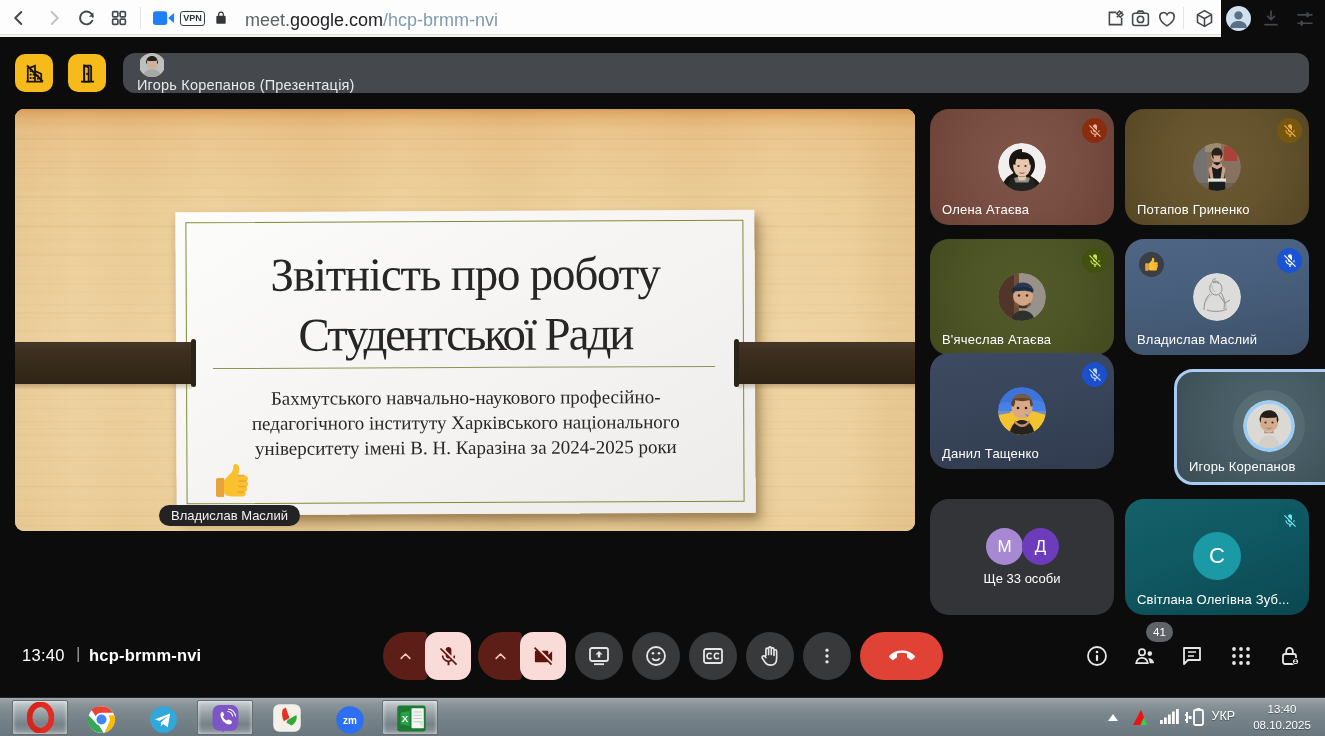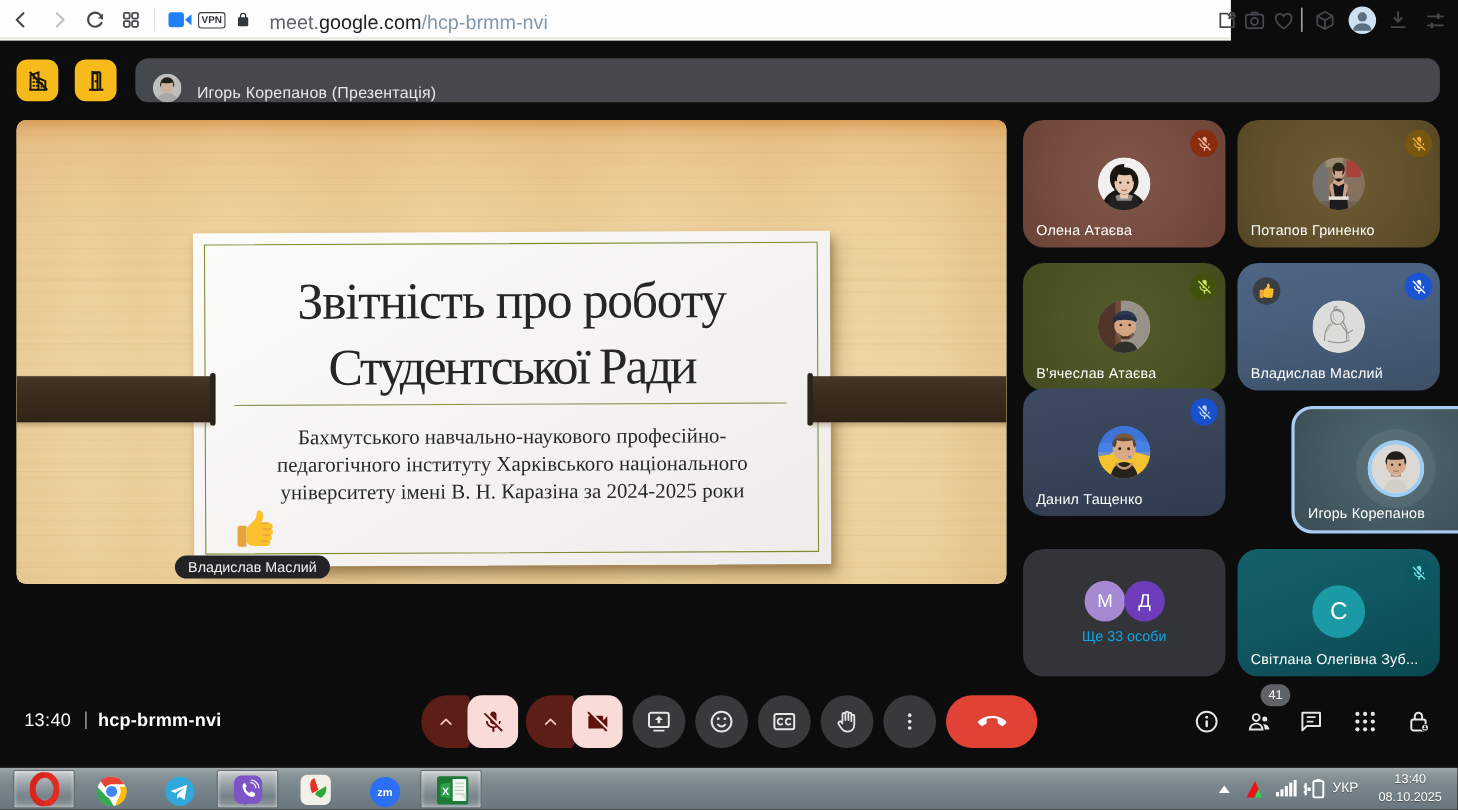--- a/index.html
+++ b/index.html
@@ -1,26 +1,26 @@
 <!DOCTYPE html>
 <html><head>
 <meta charset="utf-8">
 <style>
   * { margin:0; padding:0; box-sizing:border-box; }
   html,body { width:1325px; height:736px; overflow:hidden; background:#0c0c0d; font-family:"Liberation Sans", sans-serif; }
 
   
-  #browser { position:absolute; left:0; top:0; width:1119px; height:37px; background:#fdfdfe; }
+  #browser { position:absolute; left:0; top:0; width:1221px; height:37px; background:#fdfdfe; }
   #browser .strip { position:absolute; left:0; bottom:0; width:100%; height:3px; background:#f6f4ef; border-top:1px solid #e4e2df; }
   .bi { position:absolute; top:8px; }
 
   
   #meet { position:absolute; left:0; top:37px; width:1325px; height:660px; background:#0c0c0d; }
   .ybtn { position:absolute; top:17px; width:38px; height:38px; background:#f6ba1a; border-radius:10px; display:flex; align-items:center; justify-content:center; }
-  #hdrpill { position:absolute; left:123px; top:16px; width:1186px; height:40px; background:#45494d; border-radius:12px; display:flex; align-items:flex-end; }
+  #hdrpill { position:absolute; left:123px; top:16px; width:1186px; height:40px; background:#45494d; border-radius:12px; display:flex; align-items:flex-start;flex-direction:column; }
   #hdrpill .txt { color:#e7e8ea; font-size:14.5px; margin-left:14px; letter-spacing:.2px; }
 
   
   #stage { position:absolute; left:15px; top:72px; width:900px; height:422px; border-radius:9px; overflow:hidden; background-color:#ebcd97; }
   .wood { position:absolute; left:0; top:0; width:900px; height:506px;
     background:
       linear-gradient(180deg, rgba(206,132,56,.55) 0px, rgba(214,150,75,.28) 10px, rgba(226,182,116,.12) 22px, rgba(0,0,0,0) 46px),
       linear-gradient(0deg, rgba(190,130,58,.22) 0px, rgba(196,140,66,.10) 18px, rgba(0,0,0,0) 40px),
       repeating-linear-gradient(180deg, rgba(188,132,60,.06) 0px, rgba(0,0,0,0) 2px, rgba(0,0,0,0) 5px, rgba(255,244,210,.05) 6px, rgba(0,0,0,0) 8px, rgba(0,0,0,0) 13px),
       repeating-linear-gradient(180deg, rgba(170,110,45,.05) 0 1.5px, rgba(0,0,0,0) 1.5px 29px),
@@ -361,21 +361,21 @@
               <circle cx="22.5" cy="22.5" r="1.1" fill="#362a20"></circle>
               <circle cx="29.5" cy="22.5" r="1.1" fill="#362a20"></circle>
               <path d="M23.5 27.8c1.5.9 3.5.9 5 0" stroke="#a97d63" stroke-width="1" fill="none"></path>
             </g>
           </svg></div>
         <div class="name">Игорь Корепанов</div>
       </div>
       <div class="tile" style="left:930px;top:499px;background:#323438;">
         <div style="position:absolute;left:56px;top:29px;width:37px;height:37px;border-radius:50%;background:#a689d2;color:#fff;font-size:17px;display:flex;align-items:center;justify-content:center;">М</div>
         <div style="position:absolute;left:92px;top:29px;width:37px;height:37px;border-radius:50%;background:#6d3cba;color:#fff;font-size:17px;display:flex;align-items:center;justify-content:center;">Д</div>
-        <div style="position:absolute;left:0;right:0;top:72px;text-align:center;color:#0ea5e9;font-size:13px;">Ще 33 особи</div>
+        <div style="position:absolute;left:0;right:0;top:72px;text-align:center;color:#ffffff;font-size:13px;">Ще 33 особи</div>
       </div>
       <div class="tile" style="left:1125px;top:499px;background:linear-gradient(160deg, #14616a 0%, #105862 45%, #0b4750 100%);">
         <div style="position:absolute;left:68px;top:33px;width:48px;height:48px;border-radius:50%;background:#1b9aa6;color:#fff;font-size:22px;display:flex;align-items:center;justify-content:center;">С</div>
         <div class="name">Світлана Олегівна Зуб...</div>
         <div class="micb" style="background:#0a5862">
           <svg width="16" height="16" viewBox="0 0 24 24">
             <path d="M19 11h-1.7c0 .74-.16 1.43-.43 2.05l1.23 1.23c.56-.98.9-2.09.9-3.28zm-4.02.17c0-.06.02-.11.02-.17V5c0-1.66-1.34-3-3-3S9 3.34 9 5v.18l5.98 5.99zM4.27 3L3 4.27l6.01 6.01V11c0 1.66 1.33 3 2.99 3 .22 0 .44-.03.65-.08l1.66 1.66c-.71.33-1.5.52-2.31.52-2.76 0-5.3-2.1-5.3-5.1H5c0 3.41 2.72 6.23 6 6.72V21h2v-3.28c.91-.13 1.77-.45 2.54-.9L19.73 21 21 19.73 4.27 3z" fill="#76e2ee"></path>
           </svg>
         </div>
       </div>

